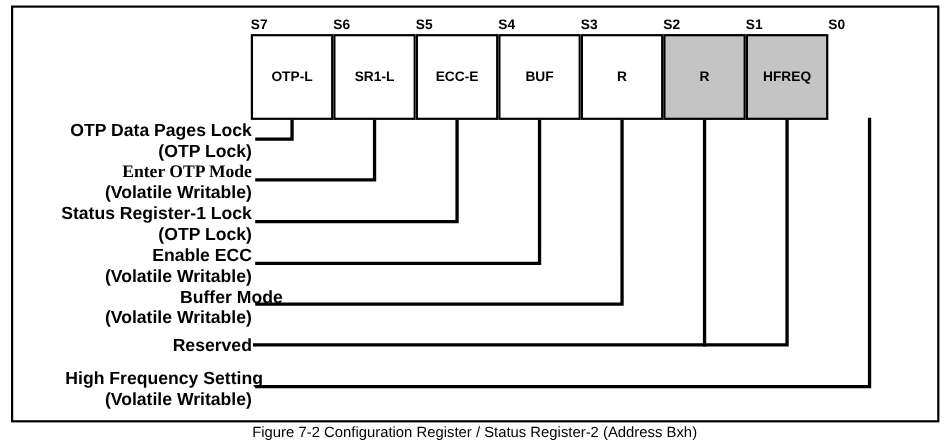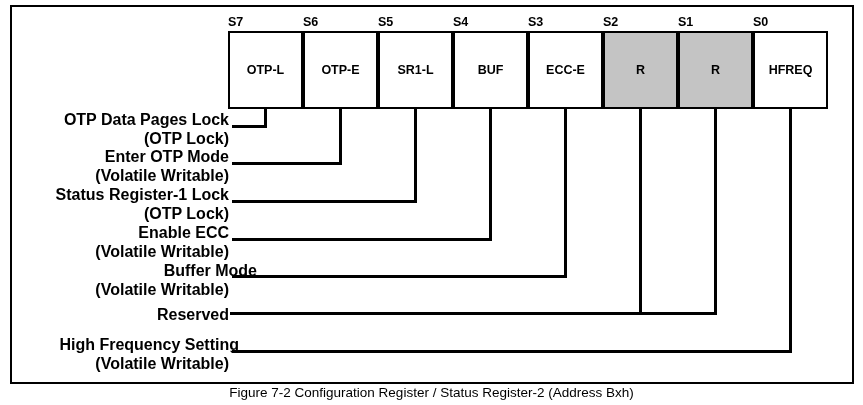--- a/index.html
+++ b/index.html
@@ -89,21 +89,21 @@
     width: 229px;
     text-align: right;
     font-weight: bold;
     font-size: 16px;
     line-height: 15px;
     white-space: nowrap;
     color: #000000;
   }
   .l1  { top: 112px; }
   .l2  { top: 131px; }
-  .l3  { top: 149px; }
+  .l3  { top: 149px; font-family: Liberation Serif, serif; }
   .l4  { top: 168px; }
   .l5  { top: 187px; }
   .l6  { top: 206px; }
   .l7  { top: 225px; text-align: right; }
   .l8  { top: 244px; }
   .l9  { top: 263px; padding-left: 28px; }
   .l10 { top: 282px; }
   .l11 { top: 307px; }
   .l12 { top: 337px; padding-left: 10px; }
   .l13 { top: 356px; }
@@ -142,24 +142,23 @@
     <span class="bit-id">S5</span>
     <span class="bit-id">S4</span>
     <span class="bit-id">S3</span>
     <span class="bit-id">S2</span>
     <span class="bit-id">S1</span>
     <span class="bit-id">S0</span>
   </div>
 
   <div class="bit-cells">
     <div class="bitcell">OTP-L</div>
-    <div class="bitcell">OTP-E</div>
     <div class="bitcell">SR1-L</div>
+    <div class="bitcell">ECC-E</div>
     <div class="bitcell">BUF</div>
-    <div class="bitcell">ECC-E</div>
     <div class="bitcell">R</div>
     <div class="bitcell">R</div>
     <div class="bitcell">HFREQ</div>
   </div>
 
   <div class="field-labels">
     <div class="lbl l1">OTP Data Pages Lock</div>
     <div class="lbl l2">(OTP Lock)</div>
     <div class="lbl l3">Enter OTP Mode</div>
     <div class="lbl l4">(Volatile Writable)</div>

